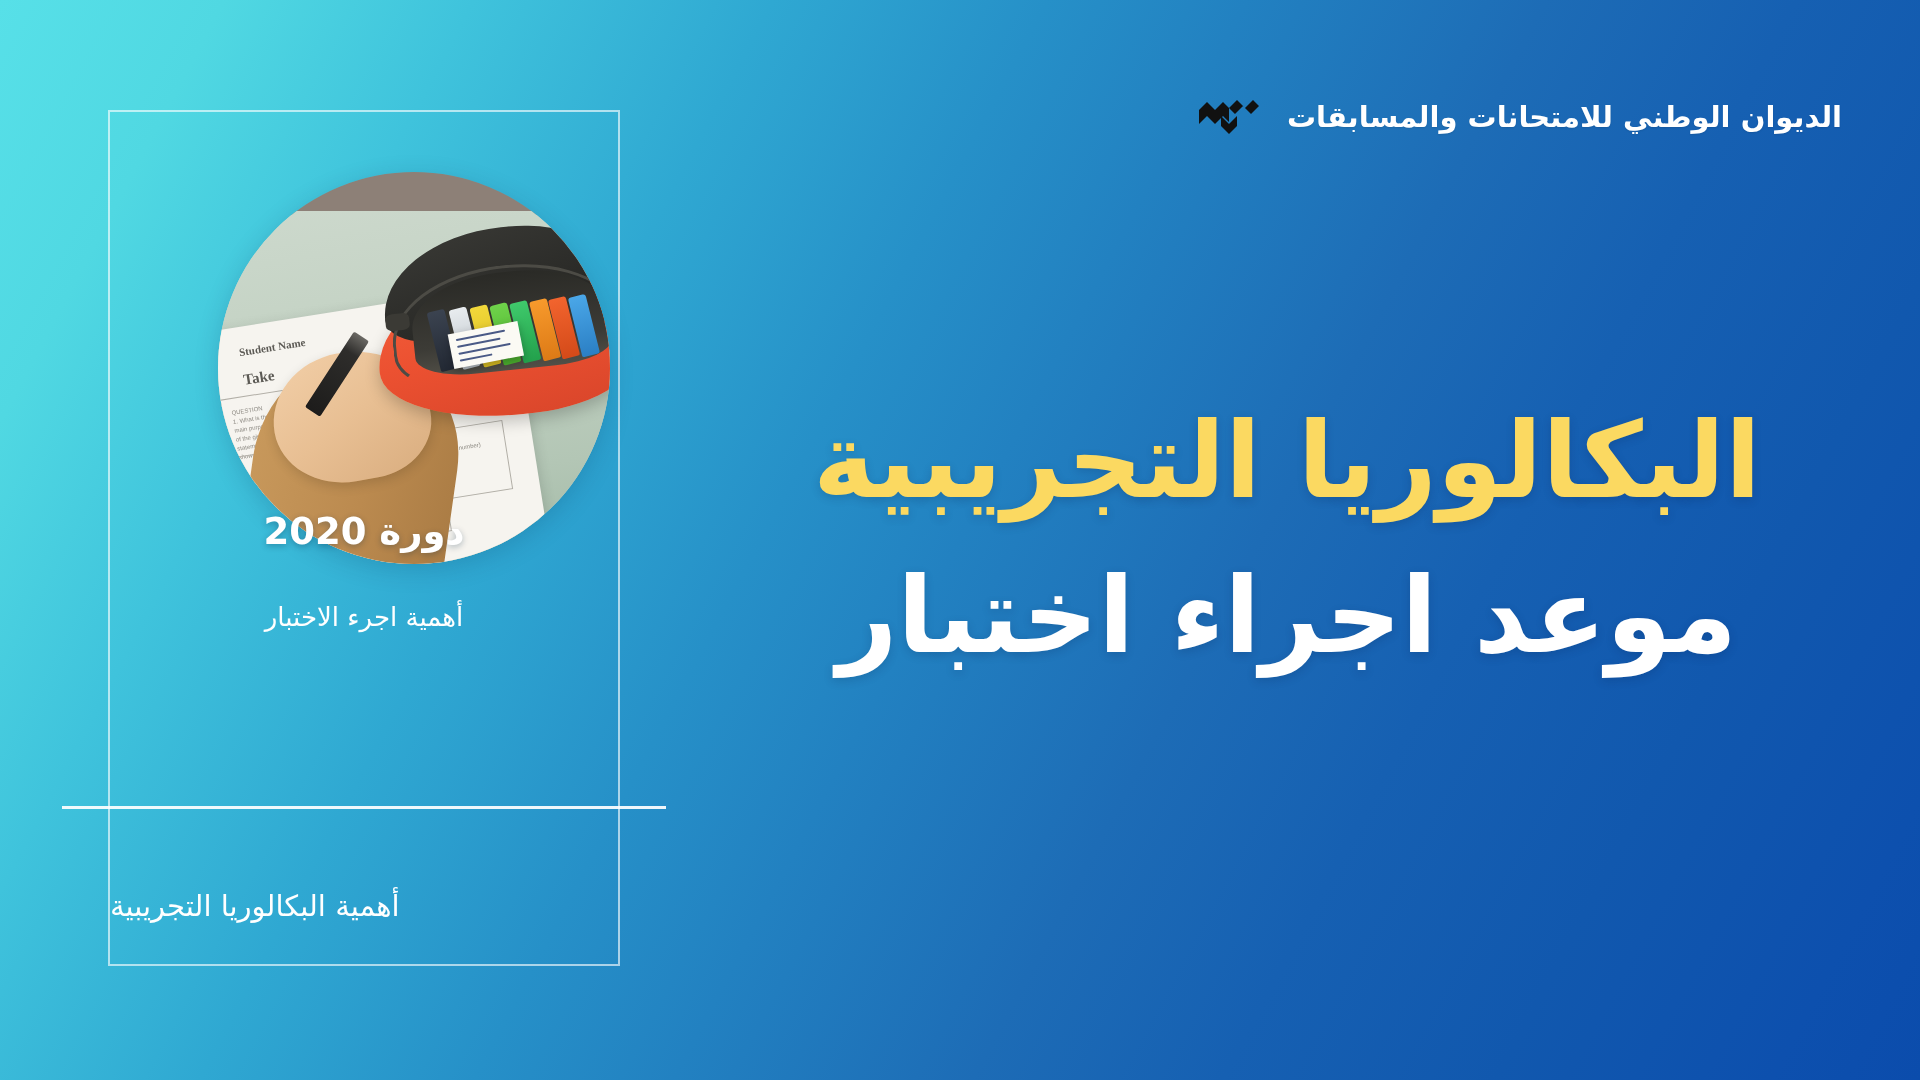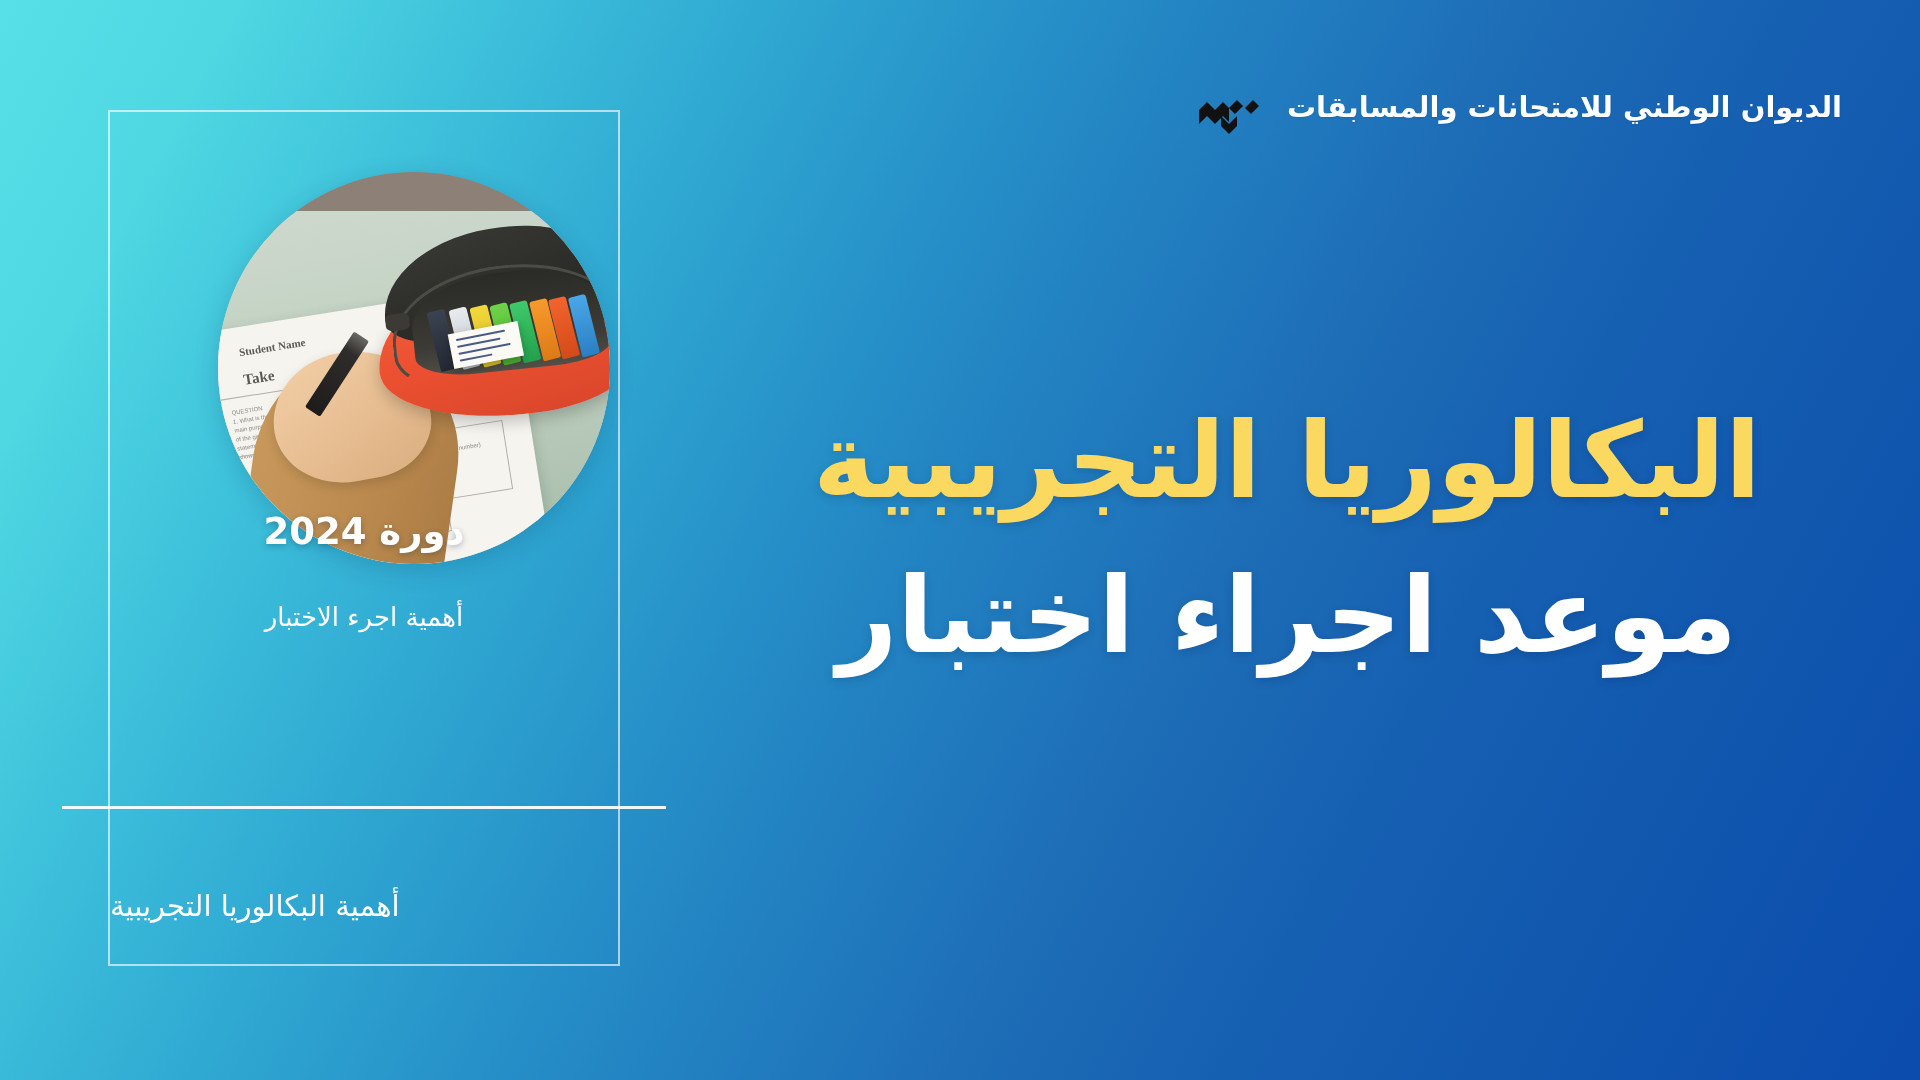--- a/index.html
+++ b/index.html
@@ -23,21 +23,21 @@
         #1158ae 83%,
         #0d50ae 94%,
         #0b4cac 100%);
     overflow:hidden;
   }
 
   
   .header {
     position:absolute;
     top:92px; right:78px;
-    display:flex; 
+    display:flex; align-items:center;
     gap:26px;
     direction:rtl;
   }
   .header-title {
     color:#ffffff;
     font-size:29px;
     font-weight:700;
     letter-spacing:0px;
     white-space:nowrap;
     line-height:1.1;
@@ -348,21 +348,21 @@
               <i style="left:10%; top:58%; width:74%;"></i>
               <i style="left:10%; top:78%; width:46%;"></i>
             </div>
           </div>
           <div class="zipper"></div>
           <div class="zip-pull"></div>
         </div>
       </div>
     </div>
 
-    <div class="photo-caption">دورة 2024</div>
+    <div class="photo-caption">دورة 2020</div>
 
     <div class="photo-sub">أهمية اجرء الاختبار</div>
 
     <div class="card-footer">أهمية البكالوريا التجريبية</div>
   </div>
 
   <div class="divider"></div>
 
 </div>
 

